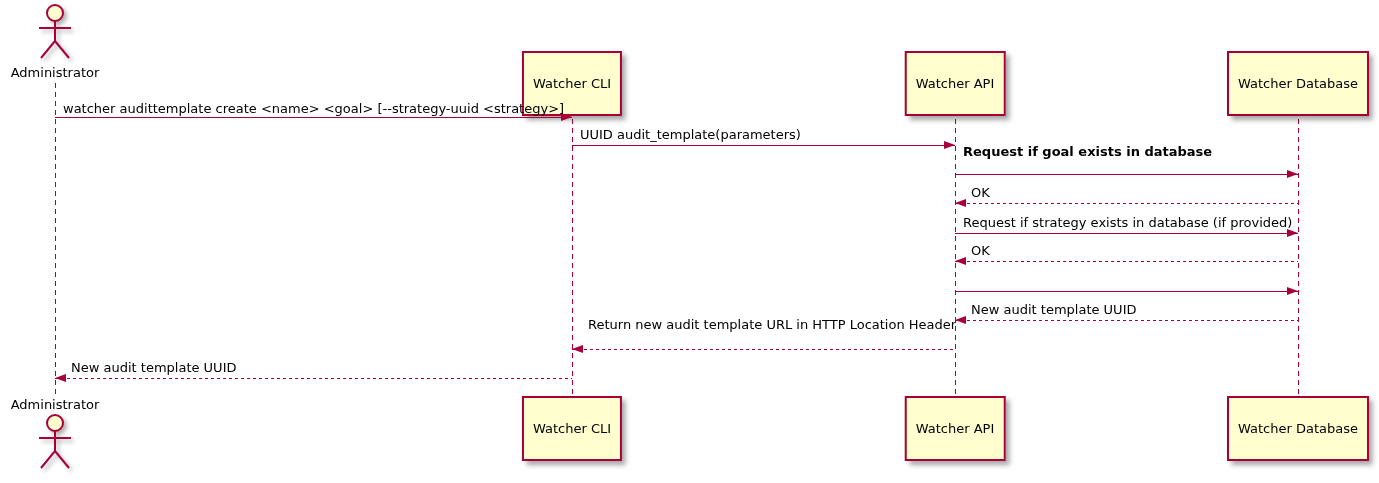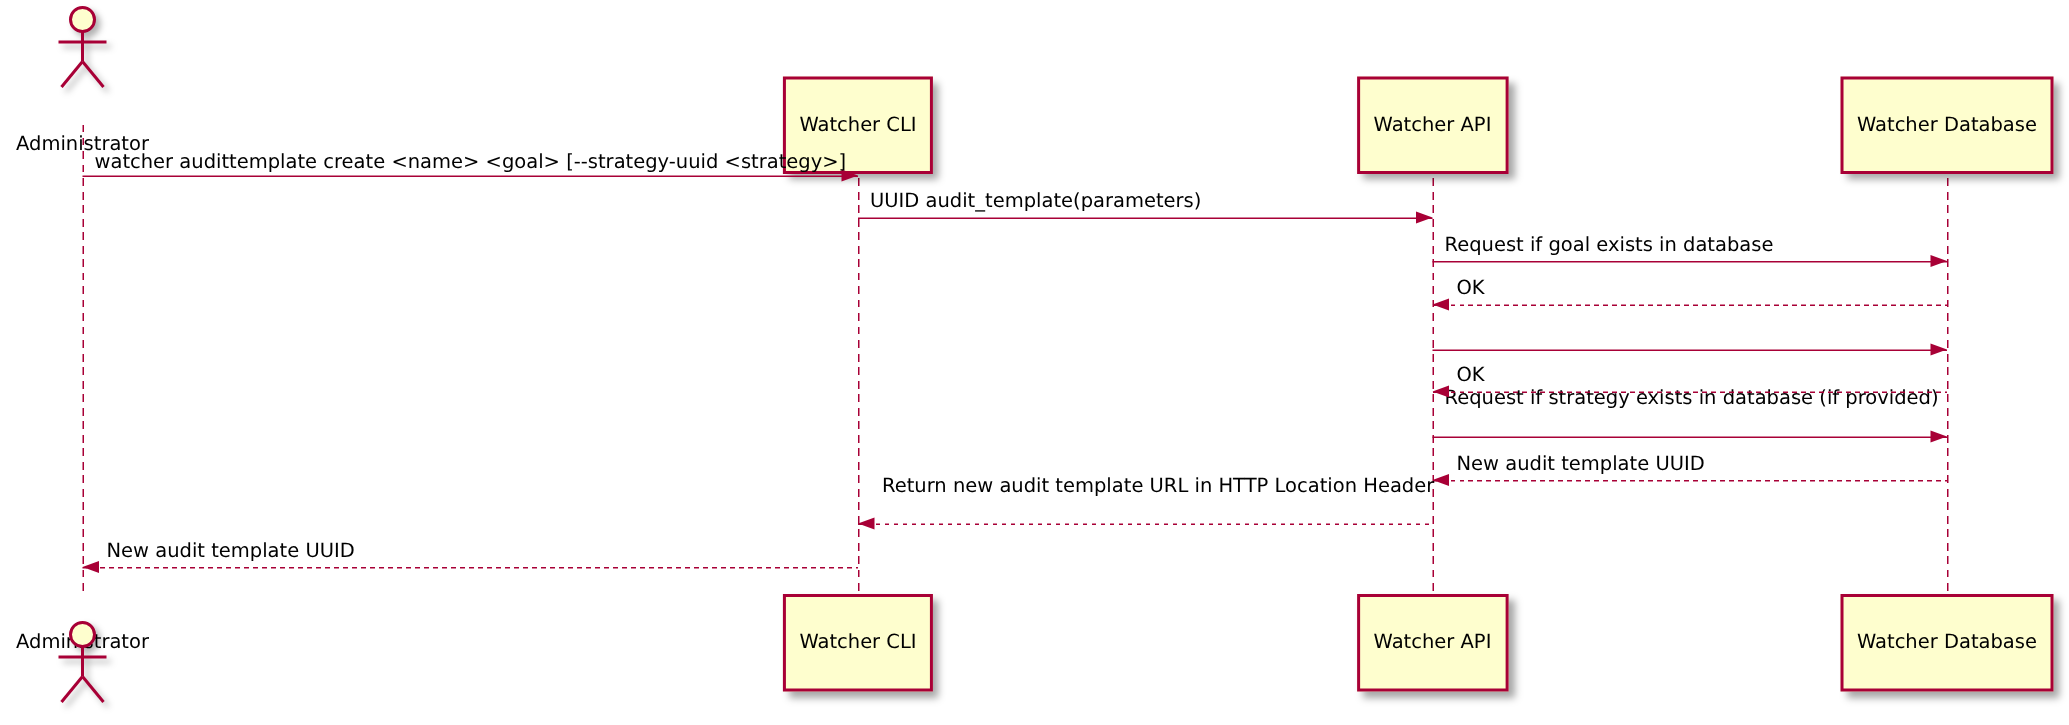--- a/index.html
+++ b/index.html
@@ -61,21 +61,20 @@
   }
   .actor-figure svg line {
     stroke: var(--accent, #A80036);
     stroke-width: 2;
     fill: none;
   }
   .actor-label {
     position: absolute;
     transform: translateX(-50%);
     white-space: nowrap;
-    margin-top: 24px;
   }
 </style>
 </head>
 <body>
 
 <div class="stage" id="stage" style="--accent: #A80036; --pfill: #FEFECE; --text: #000000; --bg: #FFFFFF;">
 
   <div class="actor-figure" style="left:33px; top:2px;">
     <svg width="44" height="58" viewBox="0 0 44 58">
       <circle cx="22" cy="11" r="8"></circle>
@@ -109,27 +108,27 @@
     <div class="pbox" style="left: 1298px; top: 51px;">Watcher Database</div>
     <div class="pbox" style="left: 1298px; top: 396px;">Watcher Database</div>
     <div class="msg-line" style="left: 55px; top: 117px; width: 517px;"></div>
     <div class="arrowhead right" style="left: 561px; top: 113px;"></div>
     <div class="msg-label" style="left: 63px; top: 101px;">watcher audittemplate create &lt;name&gt; &lt;goal&gt; [--strategy-uuid &lt;strategy&gt;]</div>
     <div class="msg-line" style="left: 572px; top: 145px; width: 383px;"></div>
     <div class="arrowhead right" style="left: 944px; top: 141px;"></div>
     <div class="msg-label" style="left: 580px; top: 127px;">UUID audit_template(parameters)</div>
     <div class="msg-line" style="left: 955px; top: 174px; width: 343px;"></div>
     <div class="arrowhead right" style="left: 1287px; top: 170px;"></div>
-    <div class="msg-label" style="left: 963px; top: 156px;">Request if goal exists in database</div>
+    <div class="msg-label" style="left: 963px; top: 144px; font-weight: bold;">Request if goal exists in database</div>
     <div class="msg-line dashed" style="left: 955px; top: 203px; width: 343px;"></div>
     <div class="arrowhead left" style="left: 955px; top: 199px;"></div>
     <div class="msg-label" style="left: 971px; top: 185px;">OK</div>
     <div class="msg-line" style="left: 955px; top: 233px; width: 343px;"></div>
     <div class="arrowhead right" style="left: 1287px; top: 229px;"></div>
-    <div class="msg-label" style="left: 963px; top: 215px; margin-top: 43px;">Request if strategy exists in database (if provided)</div>
+    <div class="msg-label" style="left: 963px; top: 215px;">Request if strategy exists in database (if provided)</div>
     <div class="msg-line dashed" style="left: 955px; top: 261px; width: 343px;"></div>
     <div class="arrowhead left" style="left: 955px; top: 257px;"></div>
     <div class="msg-label" style="left: 971px; top: 243px;">OK</div>
     <div class="msg-line" style="left: 955px; top: 291px; width: 343px;"></div>
     <div class="arrowhead right" style="left: 1287px; top: 287px;"></div>
     <div class="msg-line dashed" style="left: 955px; top: 320px; width: 343px;"></div>
     <div class="arrowhead left" style="left: 955px; top: 316px;"></div>
     <div class="msg-label" style="left: 971px; top: 302px;">New audit template UUID</div>
     <div class="msg-line dashed" style="left: 572px; top: 349px; width: 383px;"></div>
     <div class="arrowhead left" style="left: 572px; top: 345px;"></div>

